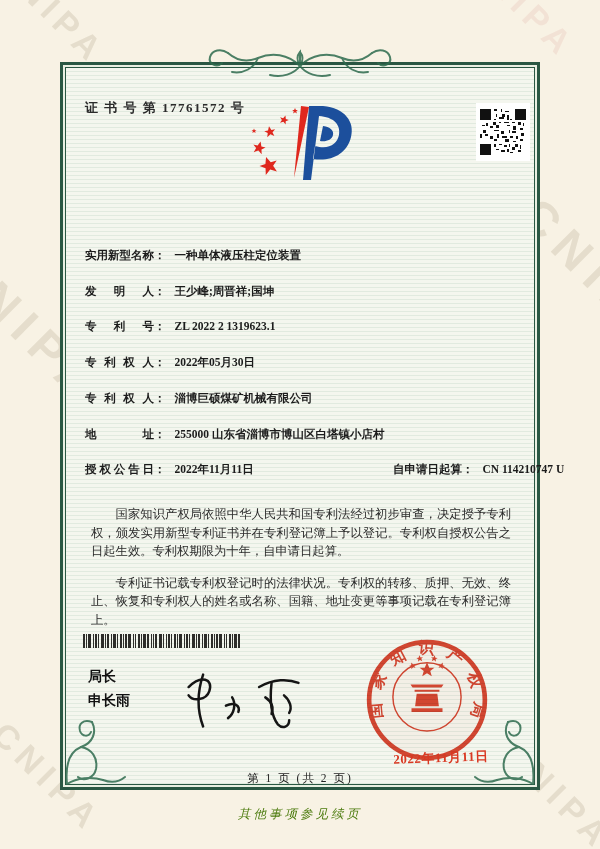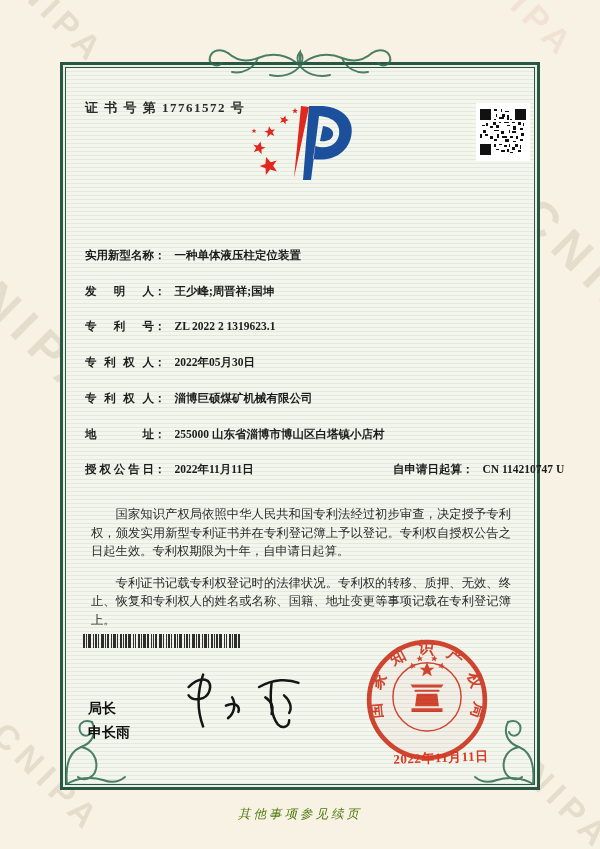--- a/index.html
+++ b/index.html
@@ -50,21 +50,21 @@
   .fvalue{display:inline-block; margin-left:9px; font-family:"Liberation Serif",serif;}
   .grant2{position:absolute; left:308px; top:0; font-size:11.5px; font-weight:700; white-space:nowrap;}
   
   .bodytext{
     position:absolute; left:78px; top:492px; width:446px;
     font-size:12.3px; line-height:18.6px; color:#2a2a2a; text-align:justify;
   }
   .bodytext p{margin:13px; text-indent:2em;}
   
   .barcode{position:absolute; left:83px; top:634px;}
-  .director{position:absolute; left:88px; top:696px; font-family:"Liberation Sans","DejaVu Sans",sans-serif; font-size:14px; font-weight:700; color:#111; line-height:24px;}
+  .director{position:absolute; left:88px; top:664px; font-family:"Liberation Sans","DejaVu Sans",sans-serif; font-size:14px; font-weight:700; color:#111; line-height:24px;}
   .signature{position:absolute; left:172px; top:664px;}
   .seal{position:absolute; left:365px; top:638px; opacity:.92; mix-blend-mode:multiply;}
   .seal-date{
     position:absolute; left:371px; top:749px; width:140px; text-align:center;
     color:#d93822; font-size:13px; font-weight:700; letter-spacing:.5px;
     transform:rotate(-2deg); white-space:nowrap;
   }
   .page-info{position:absolute; left:0; right:0; top:771px; text-align:center; font-size:11.5px; letter-spacing:2px; color:#222;}
   .footer-note{position:absolute; left:0; right:0; top:806px; text-align:center; font-size:12.5px; letter-spacing:3px; color:#4d7c0f; font-style:italic;}
   
@@ -272,16 +272,17 @@
       <use href="#star-shape" transform="translate(60,31) scale(0.75)"></use>
       <use href="#star-shape" transform="translate(46,27) scale(0.34) rotate(-20)"></use>
       <use href="#star-shape" transform="translate(53,20) scale(0.34) rotate(-8)"></use>
       <use href="#star-shape" transform="translate(67,20) scale(0.34) rotate(8)"></use>
       <use href="#star-shape" transform="translate(74,27) scale(0.34) rotate(20)"></use>
       <path d="M44,45 h32 l-2,3 h-28 z M48,50 h24 v2 h-24 z M50,54 h20 l1.5,12 h-23 z M45,68 h30 v3.5 h-30 z"></path>
     </g>
   </svg>
   <div class="seal-date">2022年11月11日</div>
 
+  <div class="page-info">第 1 页 (共 2 页)</div>
 
   <div class="footer-note">其他事项参见续页</div>
 
 </div>
 
 </body></html>

